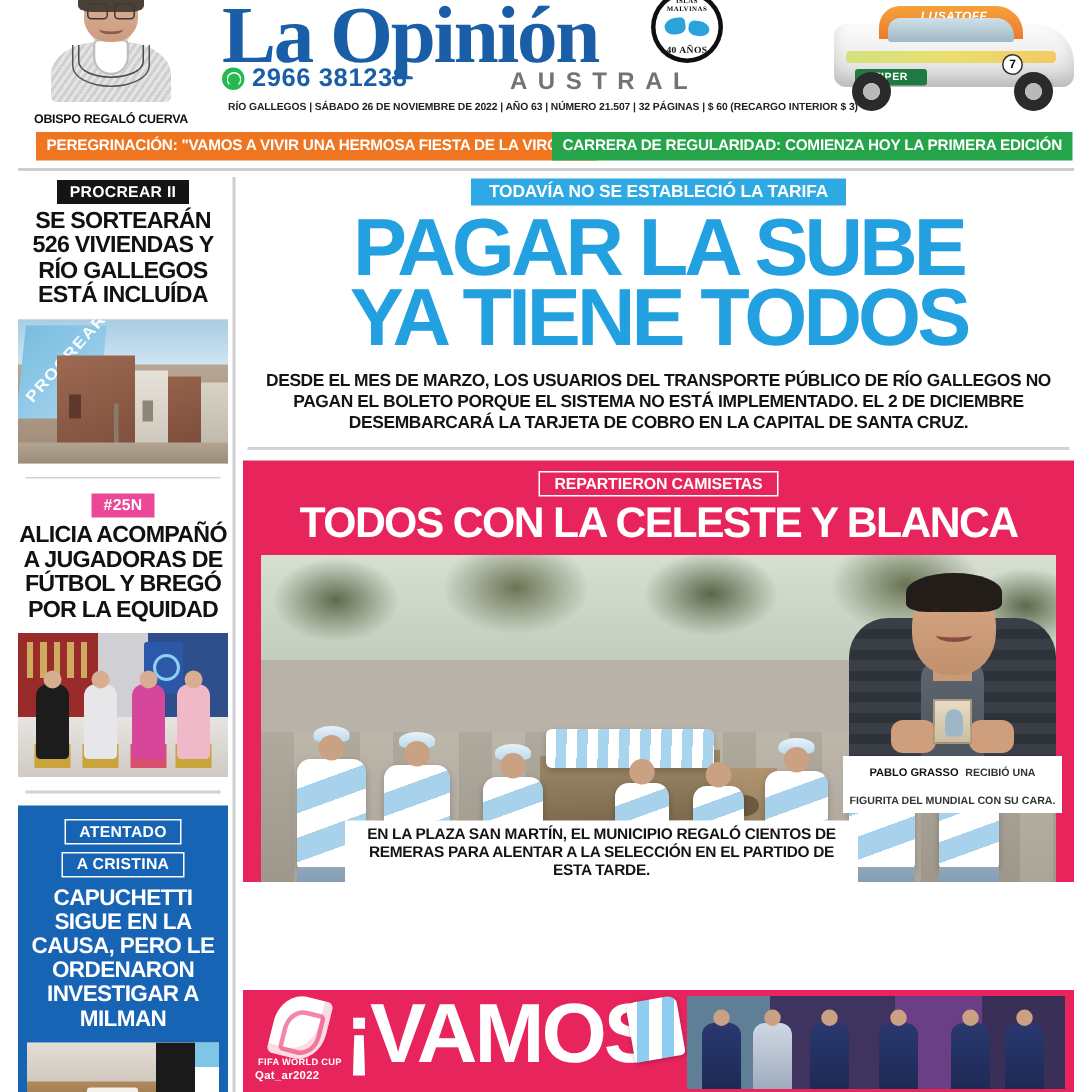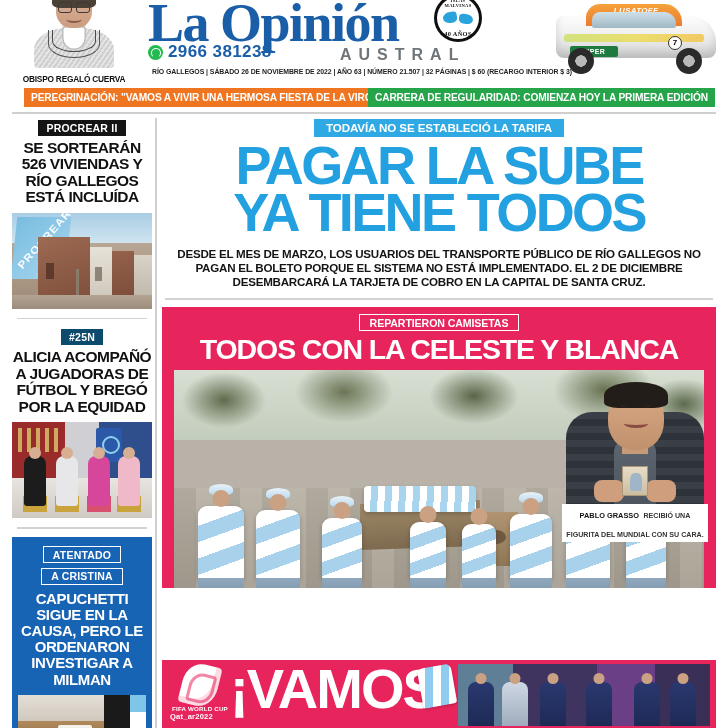--- a/index.html
+++ b/index.html
@@ -208,21 +208,21 @@
     position:absolute; left:155px; top:0; width:2px; height:610px; background:#cfcfcf;
   }
 
   
   .leftcol{ position:absolute; left:12px; top:0; width:140px; }
 
   .kicker{
     display:inline-block; background:#141414; color:#fff;
     font-size:10.5px; font-weight:bold; padding:2px 8px; letter-spacing:.2px;
   }
-  .kicker.blue{ background:#0c4a6e; }
+  .kicker.blue{ background:#ec4899; }
   .kicker-wrap{ text-align:center; margin-bottom:4px; }
 
   .lheadline{
     text-align:center; font-size:15.5px; font-weight:bold; color:#111;
     line-height:1.06; letter-spacing:-0.5px;
   }
 
   .lphoto{
     margin-top:7px; width:140px; height:96px; position:relative; overflow:hidden;
     background:#c9c2b6;
@@ -713,20 +713,21 @@
             </div>
           <div class="fan" style="left:392px; width:44px; height:70px;">
               <span class="hd"></span>
               <span class="leg"></span>
             </div>
           <div class="fan" style="left:452px; width:40px; height:64px;">
               <span class="hd"></span>
               <span class="leg"></span>
             </div>
 
+          <div class="caption">EN LA PLAZA SAN MARTÍN, EL MUNICIPIO REGALÓ CIENTOS DE REMERAS PARA ALENTAR A LA SELECCIÓN EN EL PARTIDO DE ESTA TARDE.</div>
         </div>
 
         <div class="grasso">
           <div class="gr-jacket"></div>
           <div class="gr-shirt"></div>
           <div class="gr-neck"></div>
           <div class="gr-head"></div>
           <div class="gr-hair"></div>
           <div class="gr-eye e1"></div>
             <div class="gr-eye e2"></div>

